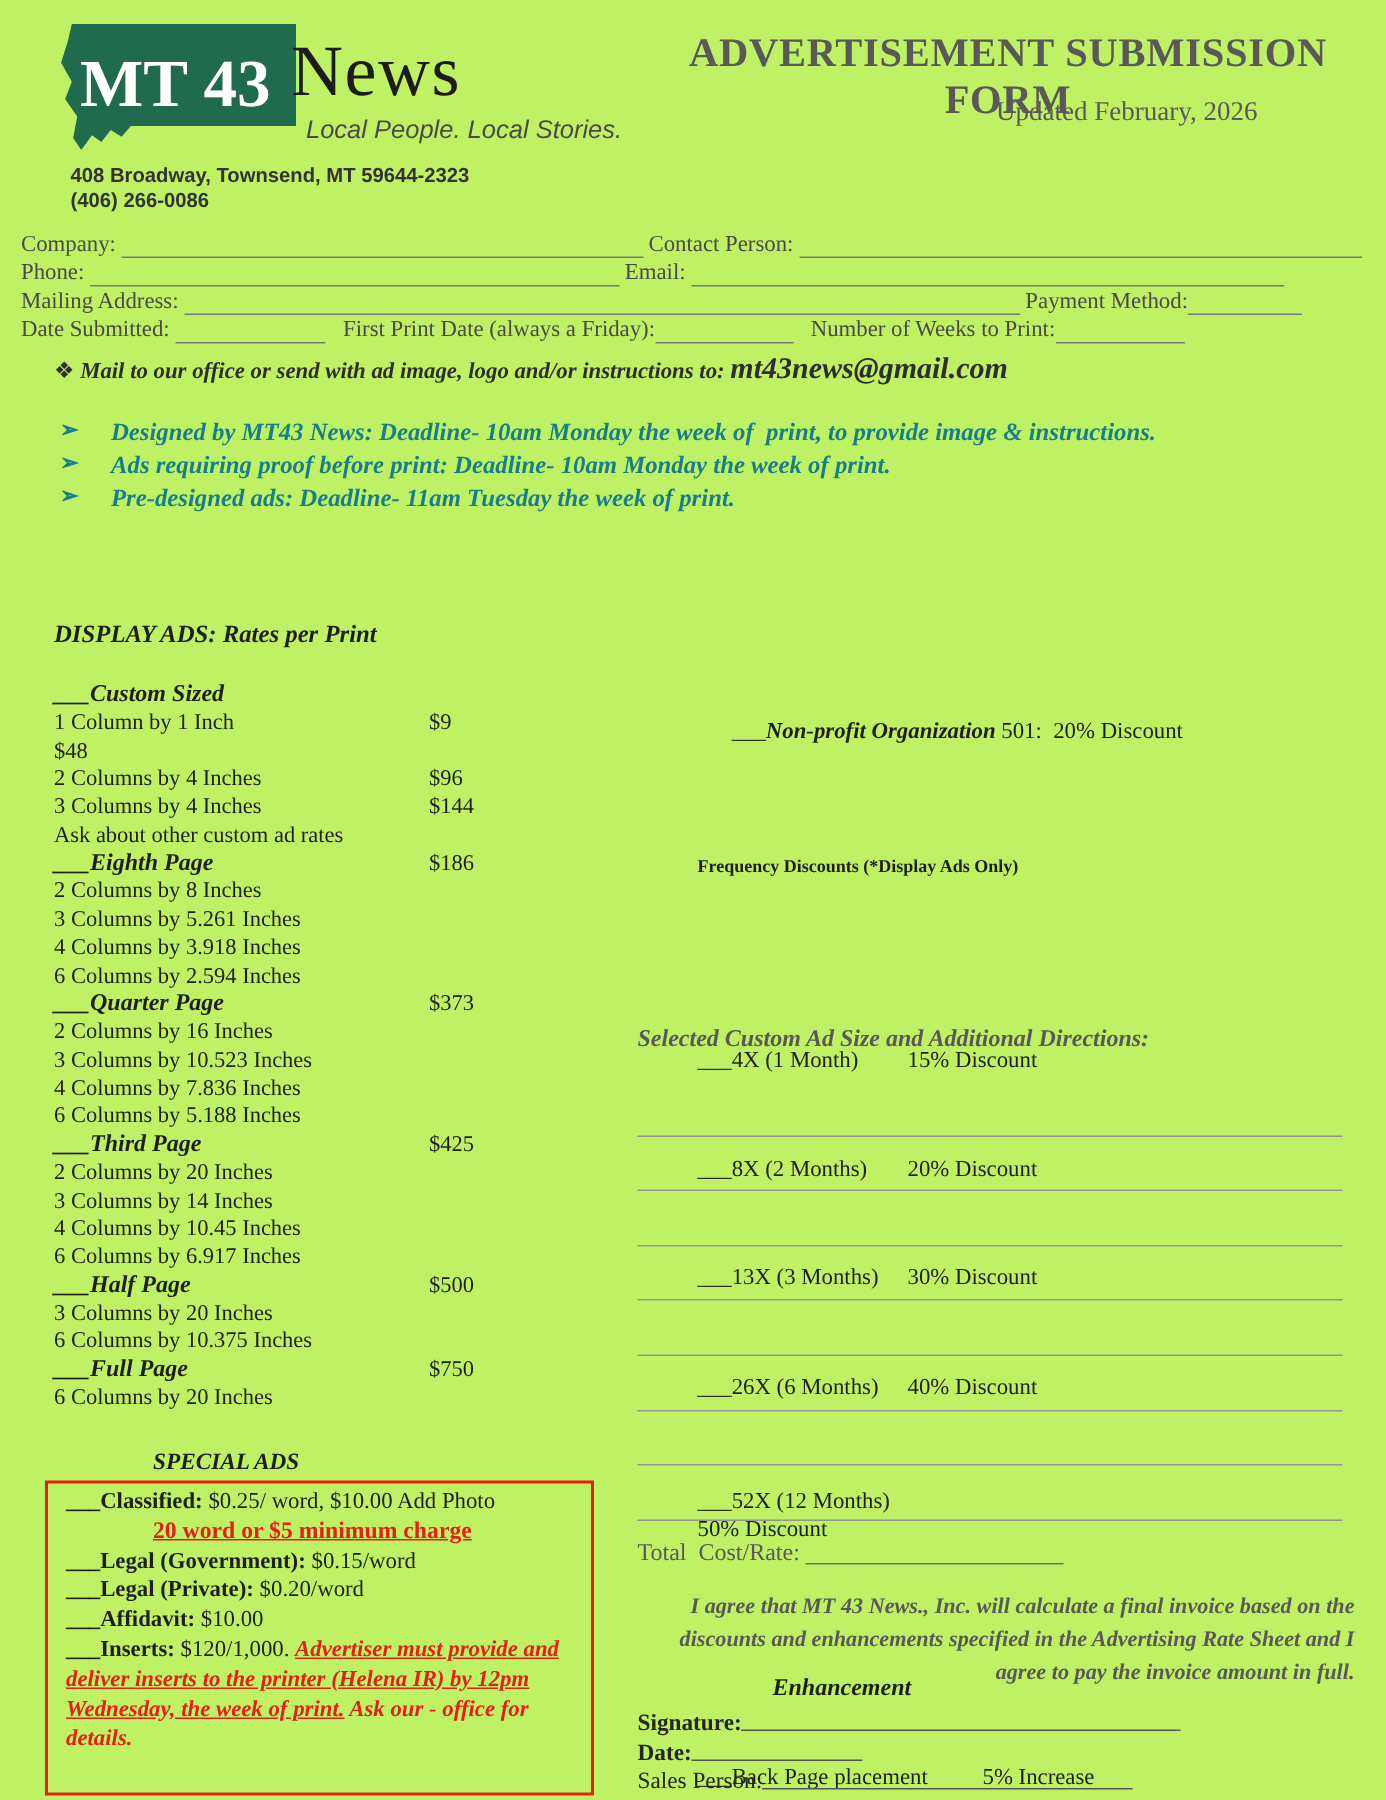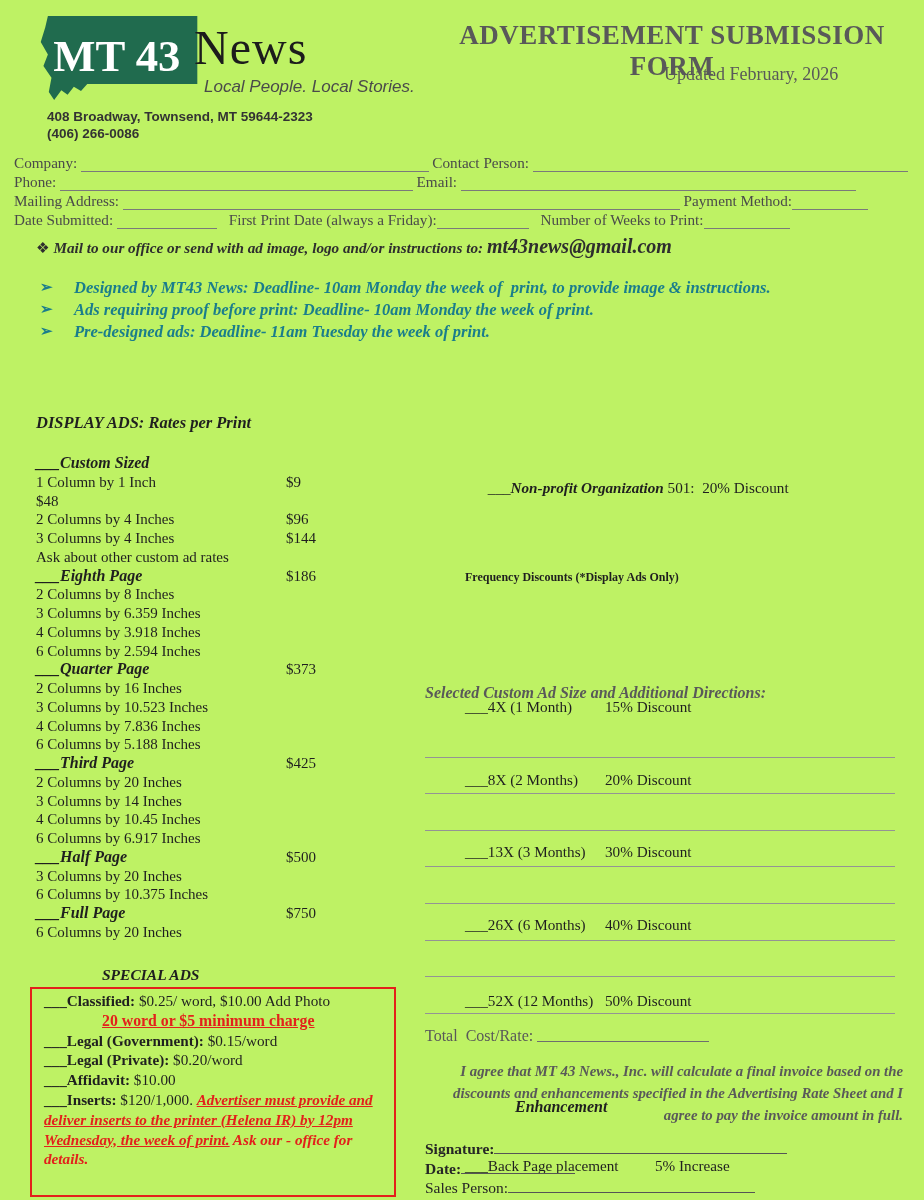--- a/index.html
+++ b/index.html
@@ -57,31 +57,31 @@
   .ul{text-decoration:underline;}
   .classified-note{margin-left:58px;font-size:15.8px;}
 
   
   .right-top{position:absolute;left:465px;top:423px;width:445px;font-size:15.2px;color:#1f1f1f;white-space:pre-wrap;}
   .np-line{line-height:19px;}
   .freq-head{margin-top:18px;font-weight:bold;font-size:12px;}
   .freq-rows{margin-top:5px;}
   .freq-row{display:flex;line-height:18.6px;}
   .freq-label{flex:none;width:140px;}
-  .freq-row:last-child{margin-top:4px;}
+  .freq-row:last-child{margin-top:4px;flex-direction:column;}
   .enh-head{margin-top:15px;margin-left:50px;font-weight:bold;font-style:italic;font-size:16px;}
   .enh-row{margin-top:4px;display:flex;line-height:19px;}
   .enh-label{flex:none;width:190px;}
 
   
   .right-bottom{position:absolute;left:425px;top:684px;width:470px;color:#1f1f1f;}
   .custom-head{font-weight:bold;font-style:italic;font-size:16px;color:#595959;}
   .blank-lines{margin-top:19px;}
   .blank-line{height:35.6px;border-bottom:1.3px solid #949494;}
-  .total-row{margin-top:13px;display:flex;align-items:flex-start;font-size:16px;color:#595959;white-space:pre;}
+  .total-row{margin-top:13px;display:flex;align-items:center;font-size:16px;color:#595959;white-space:pre;}
   .total-row .u{width:172px;border-color:#6e6e6e;}
   .agreement{margin-top:15px;width:478px;font-weight:bold;font-style:italic;font-size:14.8px;
              line-height:22.2px;color:#595959;text-align:right;}
   .sig-block{margin-top:13px;font-size:15.5px;color:#262626;}
   .sig-row{display:flex;line-height:19.3px;}
   .sig-row .u{border-color:#555;}
 </style>
 </head>
 <body>
 
@@ -188,21 +188,21 @@
           <span class="rate-label">___Eighth Page</span>
           <span class="rate-price">$186</span>
         </div>
 
         <div class="rate-row item">
           <span class="rate-label">2 Columns by 8 Inches</span>
           <span class="rate-price"></span>
         </div>
 
         <div class="rate-row item">
-          <span class="rate-label">3 Columns by 6.359 Inches</span>
+          <span class="rate-label">3 Columns by 5.261 Inches</span>
           <span class="rate-price"></span>
         </div>
 
         <div class="rate-row item">
           <span class="rate-label">4 Columns by 3.918 Inches</span>
           <span class="rate-price"></span>
         </div>
 
         <div class="rate-row item">
           <span class="rate-label">6 Columns by 2.594 Inches</span>

